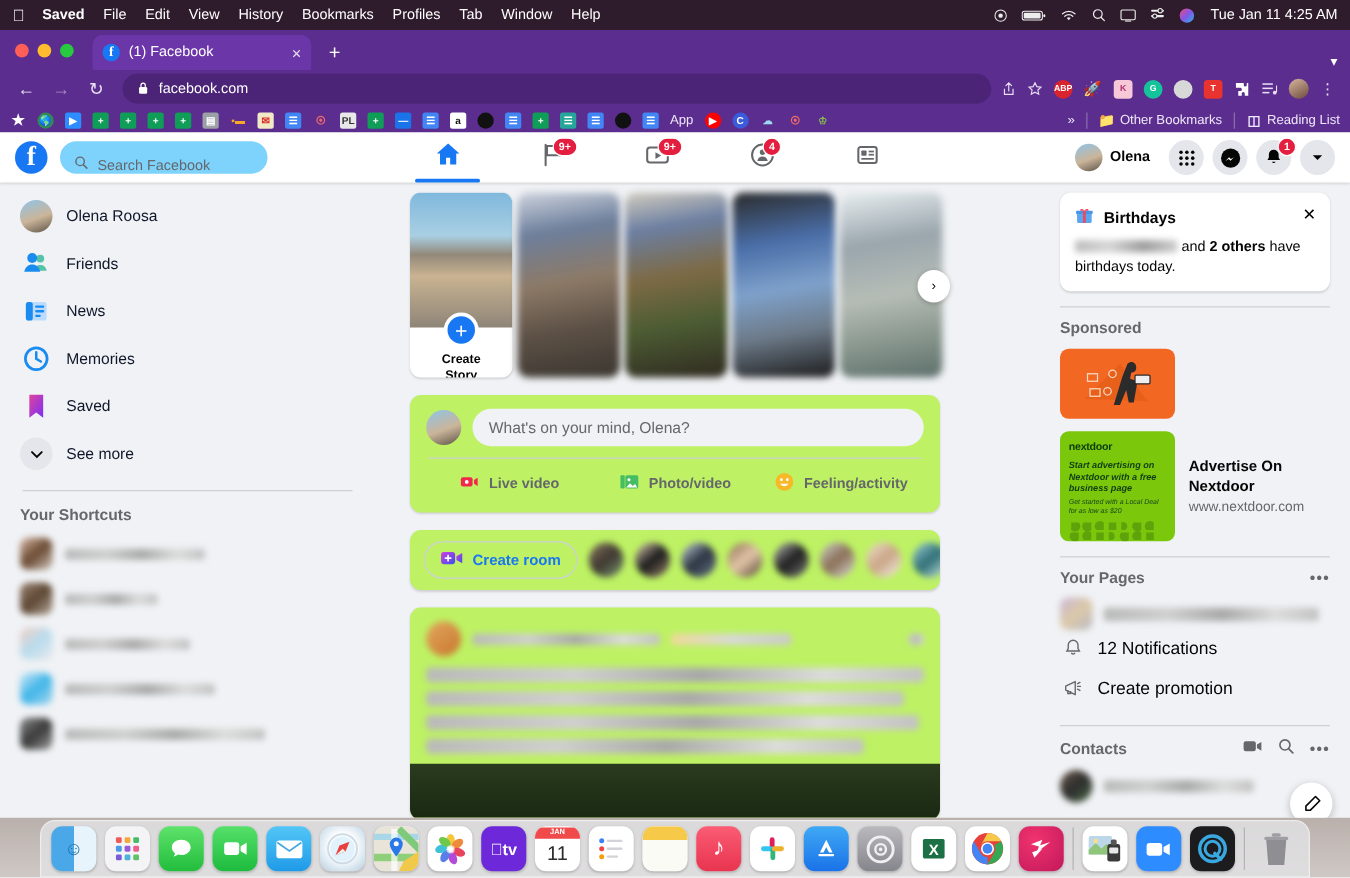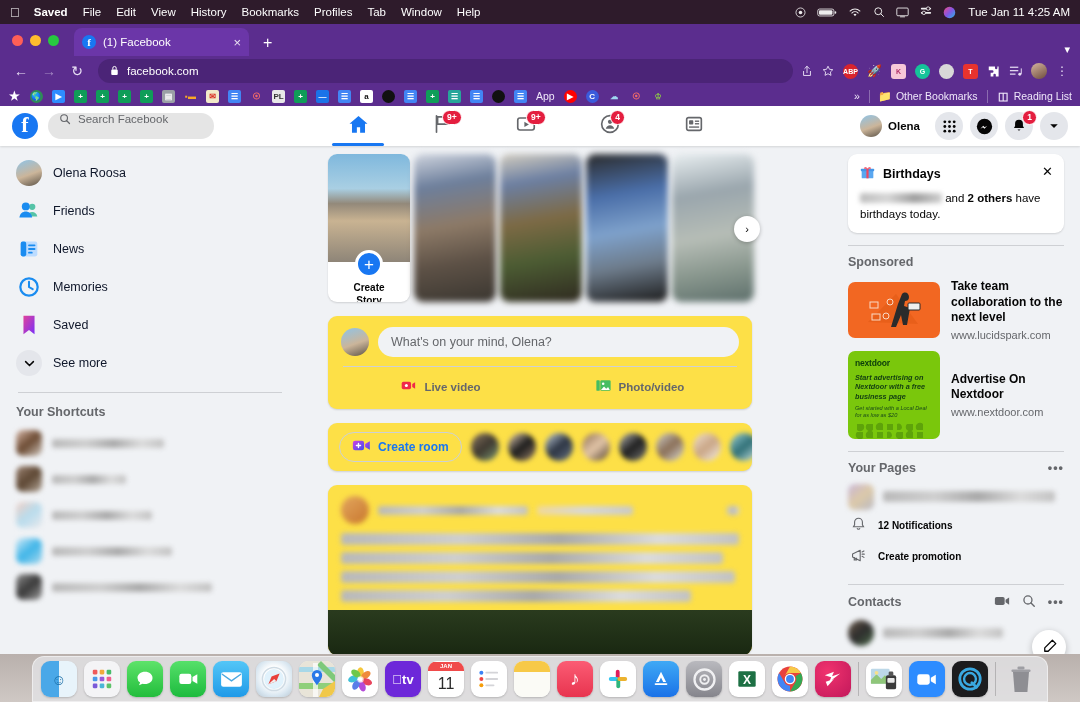--- a/index.html
+++ b/index.html
@@ -75,22 +75,22 @@
   
   #fb-app { position: absolute; top: 106px; left: 0; width: 1080px; height: 548px; background: #f0f2f5; overflow: hidden; }
 
   #fb-header {
     height: 40px; background: #fff; display: flex; align-items: center;
     padding: 0 12px; box-shadow: 0 1px 2px rgba(0,0,0,.12); position: relative; z-index: 20;
   }
   #fb-logo { width: 26px; height: 26px; border-radius: 50%; background: #1877f2; color: #fff;
     font-family: "Liberation Serif", serif; font-weight: bold; font-size: 22px; line-height: 24px;
     text-align: center; flex: none; }
-  #fb-search { margin-left: 10px; height: 26px; width: 166px; background: #e5e5e5; border-radius: 14px;
-    display: flex; align-items: flex-start; padding: 0 11px; gap: 7px; color: #65676b; font-size: 11.5px; }
+  #fb-search { margin-left: 10px; height: 26px; width: 166px; background: #7dd3fc; border-radius: 14px;
+    display: flex; align-items: flex-end; padding: 0 11px; gap: 7px; color: #65676b; font-size: 11.5px; }
   #fb-nav { position:absolute; left: 330px; top:0; height: 40px; display: flex; align-items: center; gap: 28px; }
   .navitem { width: 56px; height: 40px; display:flex; align-items:center; justify-content:center;
     position: relative; }
   .navitem .underline { position:absolute; bottom:0; left:2px; right:2px; height:3px; background:#1877f2;
     border-radius: 2px; }
   .badge { position: absolute; background: #e41e3f; color: #fff; font-size: 8.5px; font-weight: bold;
     border-radius: 9px; padding: 1px 4px; min-width: 15px; text-align:center; line-height: 11px;
     top: 4px; left: 28px; border: 1.5px solid #fff; }
   #fb-header-right { margin-left: auto; display: flex; align-items: center; gap: 7px; }
   #acct { display:flex; align-items:center; gap:6px; font-size:11.5px; font-weight:600; color:#050505;
@@ -127,21 +127,21 @@
     linear-gradient(180deg,#7fb8dd 0%,#a9cfe3 32%,#93897a 46%,#c9b392 62%,#8e8578 100%); }
   #create-story .plus { position:absolute; left: 50%; top: 96px; transform: translateX(-50%);
     width: 28px; height: 28px; border-radius: 50%; background:#1877f2; color:#fff;
     border: 3px solid #fff; display:flex; align-items:center; justify-content:center; font-size:17px; line-height:1; }
   #create-story .cap { margin-top: 20px; text-align:center; font-size: 10px; font-weight:600; color:#050505; line-height: 1.25; }
   .story.blurred { filter: blur(3px); }
   #stories-next { position: absolute; right: -8px; top: 62px; width: 26px; height: 26px; border-radius: 50%;
     background:#fff; box-shadow: 0 1px 4px rgba(0,0,0,.25); display:flex; align-items:center;
     justify-content:center; font-size: 11px; color:#050505; }
 
-  .card { background:#fde047; border-radius: 9px; box-shadow: 0 1px 2px rgba(0,0,0,.14); margin-top: 14px; }
+  .card { background:#bef264; border-radius: 9px; box-shadow: 0 1px 2px rgba(0,0,0,.14); margin-top: 14px; }
   #composer { padding: 11px 13px 6px; }
   #composer .top { display:flex; align-items:center; gap:9px; }
   #composer .av { width: 28px; height: 28px; border-radius:50%; flex:none;
     background: linear-gradient(160deg,#8fc4e8 0%,#cbb59a 55%,#5b5246 100%); }
   #composer-input { flex:1; height: 30px; background:#f0f2f5; border-radius: 16px;
     display:flex; align-items:center; padding: 0 13px; color:#65676b; font-size: 12.5px; }
   #composer .hr { height:1px; background:#ced0d4; margin: 9px 2px 3px; }
   #composer .actions { display:flex; }
   .cact { flex:1; display:flex; align-items:center; justify-content:center; gap:7px;
     padding: 7px 0; font-size: 11.5px; color:#65676b; font-weight:600; }
@@ -174,21 +174,21 @@
   .rtitle .more { margin-left:auto; font-weight:bold; letter-spacing:1px; color:#65676b; }
   .ad { display:flex; gap:11px; margin-top: 10px; align-items: center; }
   .ad .thumb { width: 92px; height: 56px; border-radius: 7px; flex:none; overflow:hidden; position:relative; }
   .ad .atext { font-size: 12px; color:#050505; font-weight:600; line-height: 1.3; }
   .ad .aurl { font-size: 11px; color:#65676b; font-weight:400; margin-top: 3px; }
   #ad2 .thumb { height: 88px; background:#7ac70c; padding: 7px; }
   #ad2 .nd-logo { color:#0b3d0b; font-size: 8.5px; font-weight:bold; letter-spacing:-.2px; }
   #ad2 .nd-h { color:#123d12; font-size: 7.3px; font-weight:bold; font-style:italic; line-height:1.28; margin-top: 5px; }
   #ad2 .nd-s { color:#1a4a1a; font-size: 5.6px; font-style:italic; line-height:1.25; margin-top: 4px; }
   .page-row { display:flex; align-items:center; gap:9px; margin-top: 9px; }
-  .rlink { display:flex; align-items:center; gap:11px; padding: 6px 2px; font-size: 10px; color:#050505;font-weight:bold; }
+  .rlink { display:flex; align-items:flex-start; gap:11px; padding: 6px 2px; font-size: 14px; color:#050505; }
   #contacts-title .icos { margin-left:auto; display:flex; align-items:center; gap:12px; color:#65676b; }
   #compose-fab { position:absolute; right: 14px; bottom: -18px; width: 34px; height: 34px;
     border-radius: 50%; background:#fff; box-shadow: 0 2px 7px rgba(0,0,0,.24);
     display:flex; align-items:center; justify-content:center; z-index: 12; }
 
   
   #dock-wrap { position: absolute; left:0; bottom:0; width: 1080px; height: 48px;
     display:flex; align-items:flex-end; justify-content:center; z-index: 50; }
   #dock { height: 46px; background: rgba(226,226,228,.82); border: 1px solid rgba(255,255,255,.5);
     border-radius: 12px 12px 0 0; display:flex; align-items:center; gap: 7px; padding: 0 8px; }
@@ -622,20 +622,31 @@
             <span>
               <svg width="17" height="17" viewBox="0 0 20 20">
                   <rect x="1.6" y="3.8" width="4" height="12.4" rx="1" fill="#45bd62"></rect>
                   <rect x="6.2" y="3.8" width="12.2" height="12.4" rx="1.6" fill="#45bd62"></rect>
                   <circle cx="9.6" cy="8" r="1.5" fill="#fff"></circle>
                   <path d="M7 15.3l3.6-4 2.6 2.6 2.2-2 2 3.4z" fill="#fff"></path>
                 </svg>
             </span>
             <span>Photo/video</span>
           </div>
+          <div class="cact">
+            <span>
+              <svg width="17" height="17" viewBox="0 0 20 20">
+                  <circle cx="10" cy="10" r="8.4" fill="#f7b928"></circle>
+                  <circle cx="7.2" cy="8" r="1.3" fill="#fff"></circle>
+                  <circle cx="12.8" cy="8" r="1.3" fill="#fff"></circle>
+                  <path d="M6 11.8a4.6 4.6 0 008 0z" fill="#fff"></path>
+                </svg>
+            </span>
+            <span>Feeling/activity</span>
+          </div>
         </div>
       </div>
 
       <div class="card" id="room-card">
         <div id="create-room-btn">
           <span>
             <svg width="19" height="15" viewBox="0 0 22 16">
                 <defs>
                   <linearGradient id="rg" x1="0" y1="0" x2="1" y2="1">
                     <stop offset="0%" stop-color="#d23fe0"></stop>
@@ -706,24 +717,20 @@
             <g stroke="#f9d9c4" stroke-width="1" fill="none">
               <rect x="22" y="20" width="8" height="6"></rect>
                 <rect x="24" y="32" width="8" height="6"></rect>
               <circle cx="42" cy="20" r="3"></circle>
                 <circle cx="38" cy="34" r="3"></circle>
             </g>
             <path d="M54 12c3-3 7-1 7 3 0 3-2 4-4 4l-1 5 6 2-3 17h-4l-2-10-5 12h-5l7-23z" fill="#2b2b2b"></path>
             <rect x="60" y="21" width="12" height="7" rx="1" fill="#efefef" stroke="#2b2b2b"></rect>
           </svg>
         </div>
-        <div>
-          <div class="atext">Take team collaboration to the next level</div>
-          <div class="aurl">www.lucidspark.com</div>
-        </div>
       </div>
 
       <div class="ad" id="ad2">
         <div class="thumb">
           <div class="nd-logo">nextdoor</div>
           <div class="nd-h">Start advertising on Nextdoor with a free business page</div>
           <div class="nd-s">Get started with a Local Deal for as low as $20</div>
           <svg width="78" height="18" viewBox="0 0 78 18" style="margin-top:3px;">
             <g fill="#5ea30a">
               <path d="M2 2h6a3 3 0 01-6 6z"></path>

